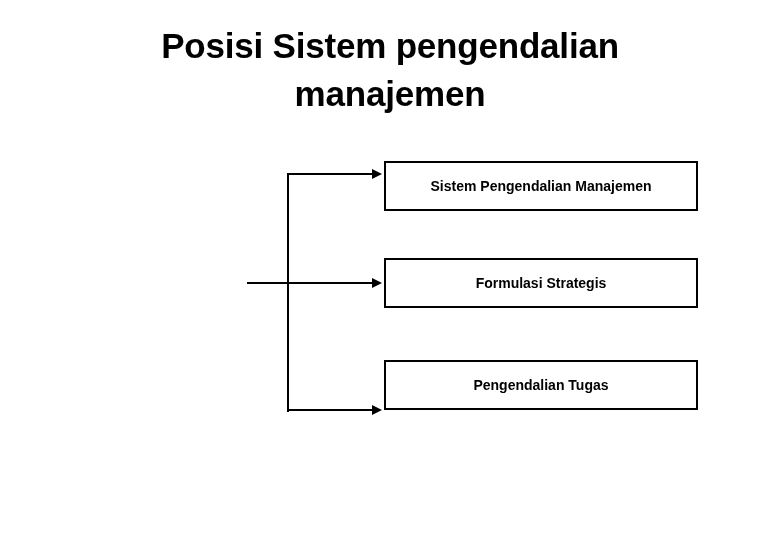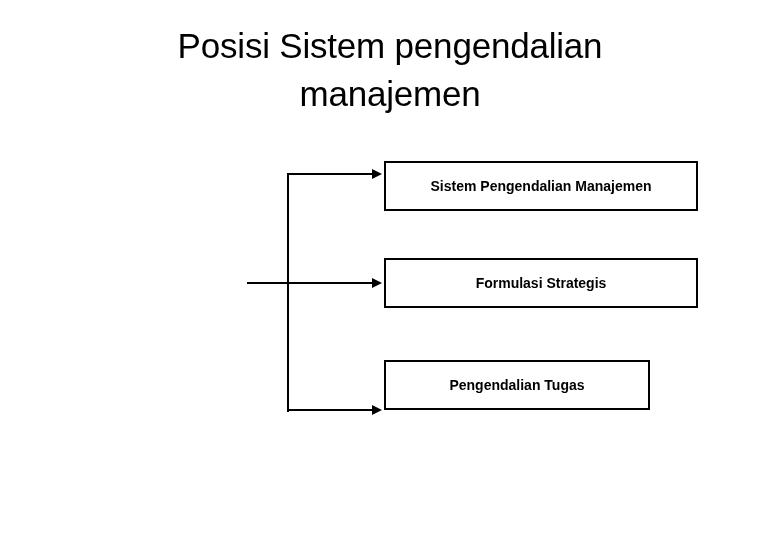--- a/index.html
+++ b/index.html
@@ -23,21 +23,21 @@
 
   
   .slide-title {
     position: absolute;
     left: 60px;
     top: 22px;
     width: 660px;
     text-align: center;
     font-size: 35px;
     line-height: 48px;
-    font-weight: 400;
+    font-weight: 700;
     letter-spacing: -0.2px;
     color: #000000;
     white-space: pre-line;
   }
 
   
   .node-box {
     position: absolute;
     box-sizing: border-box;
     border: 2px solid #000000;
@@ -67,21 +67,21 @@
   }
   .box-target-2 {
     left: 384px;
     top: 258px;
     width: 314px;
     height: 50px;
   }
   .box-target-3 {
     left: 384px;
     top: 360px;
-    width: 266px;
+    width: 314px;
     height: 50px;
   }
 
   
   .conn {
     position: absolute;
     background: #000000;
   }
   
   .conn-stub {

